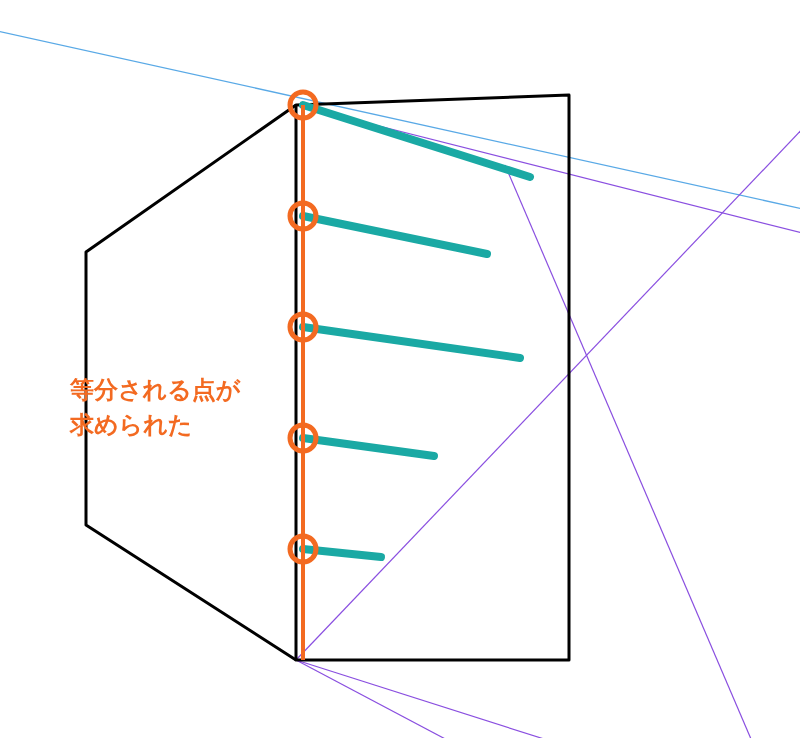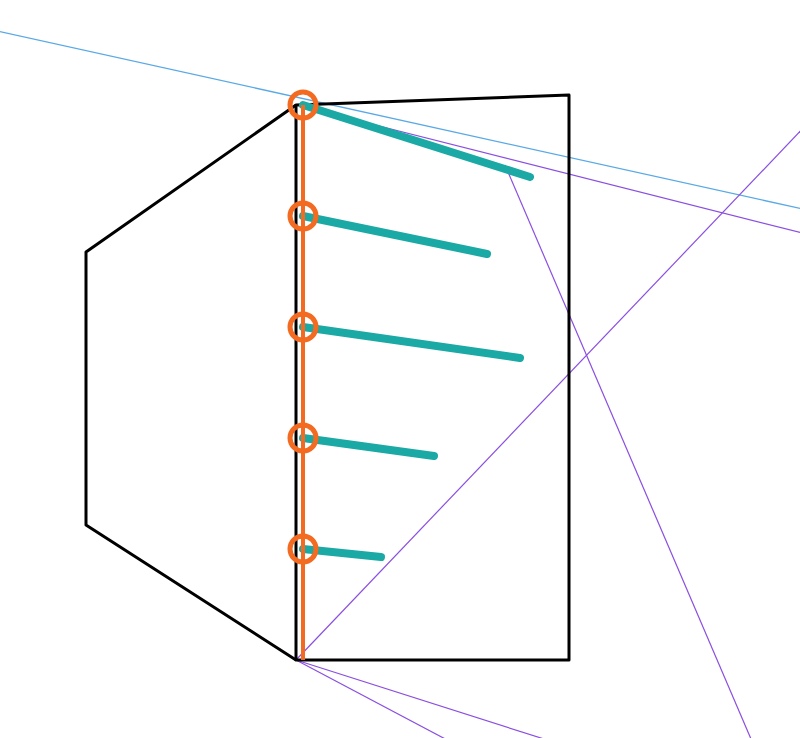--- a/index.html
+++ b/index.html
@@ -68,16 +68,17 @@
     <circle cx="303" cy="105" r="13"></circle>
     <circle cx="303" cy="216" r="13"></circle>
     <circle cx="303" cy="327" r="13"></circle>
     <circle cx="303" cy="438" r="13"></circle>
     <circle cx="303" cy="549" r="13"></circle>
   </g>
 
 </svg>
 
 <div class="annotation" style="left:70px; top:373px;">
-  <br>
+  <span>等分される点が</span><br>
+  <span>求められた</span>
 </div>
 
 </div>
 
 </body></html>

